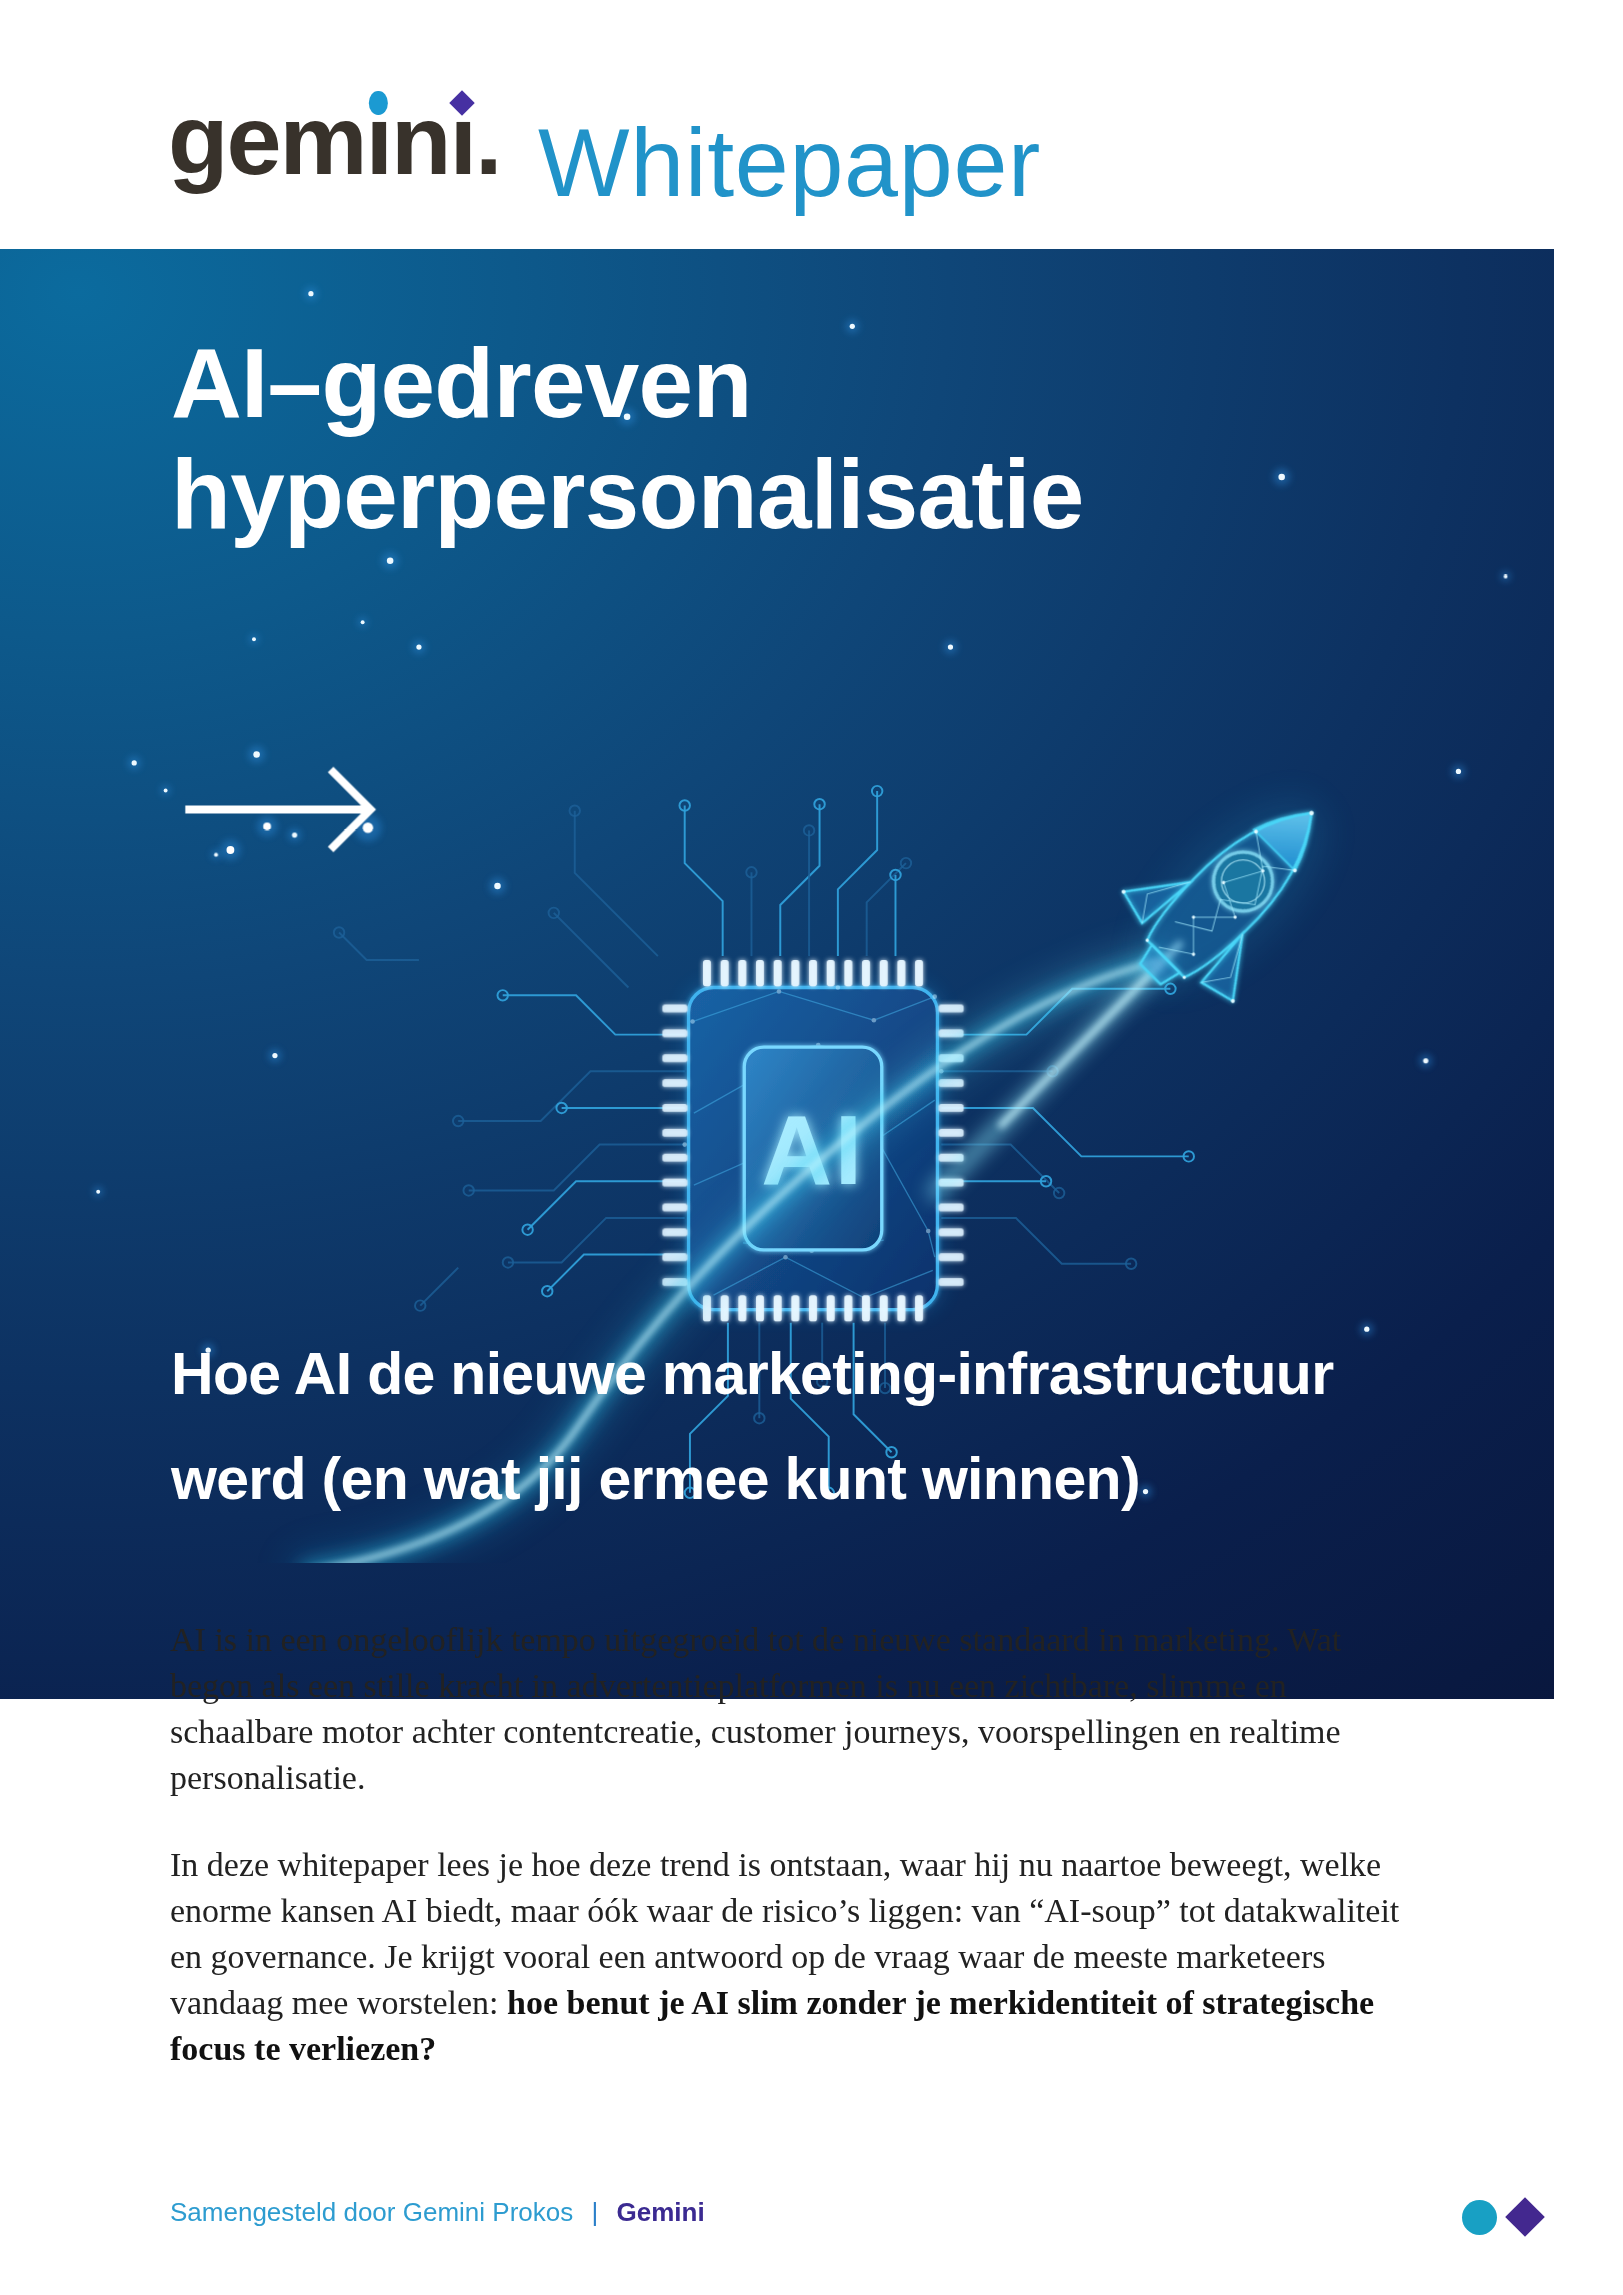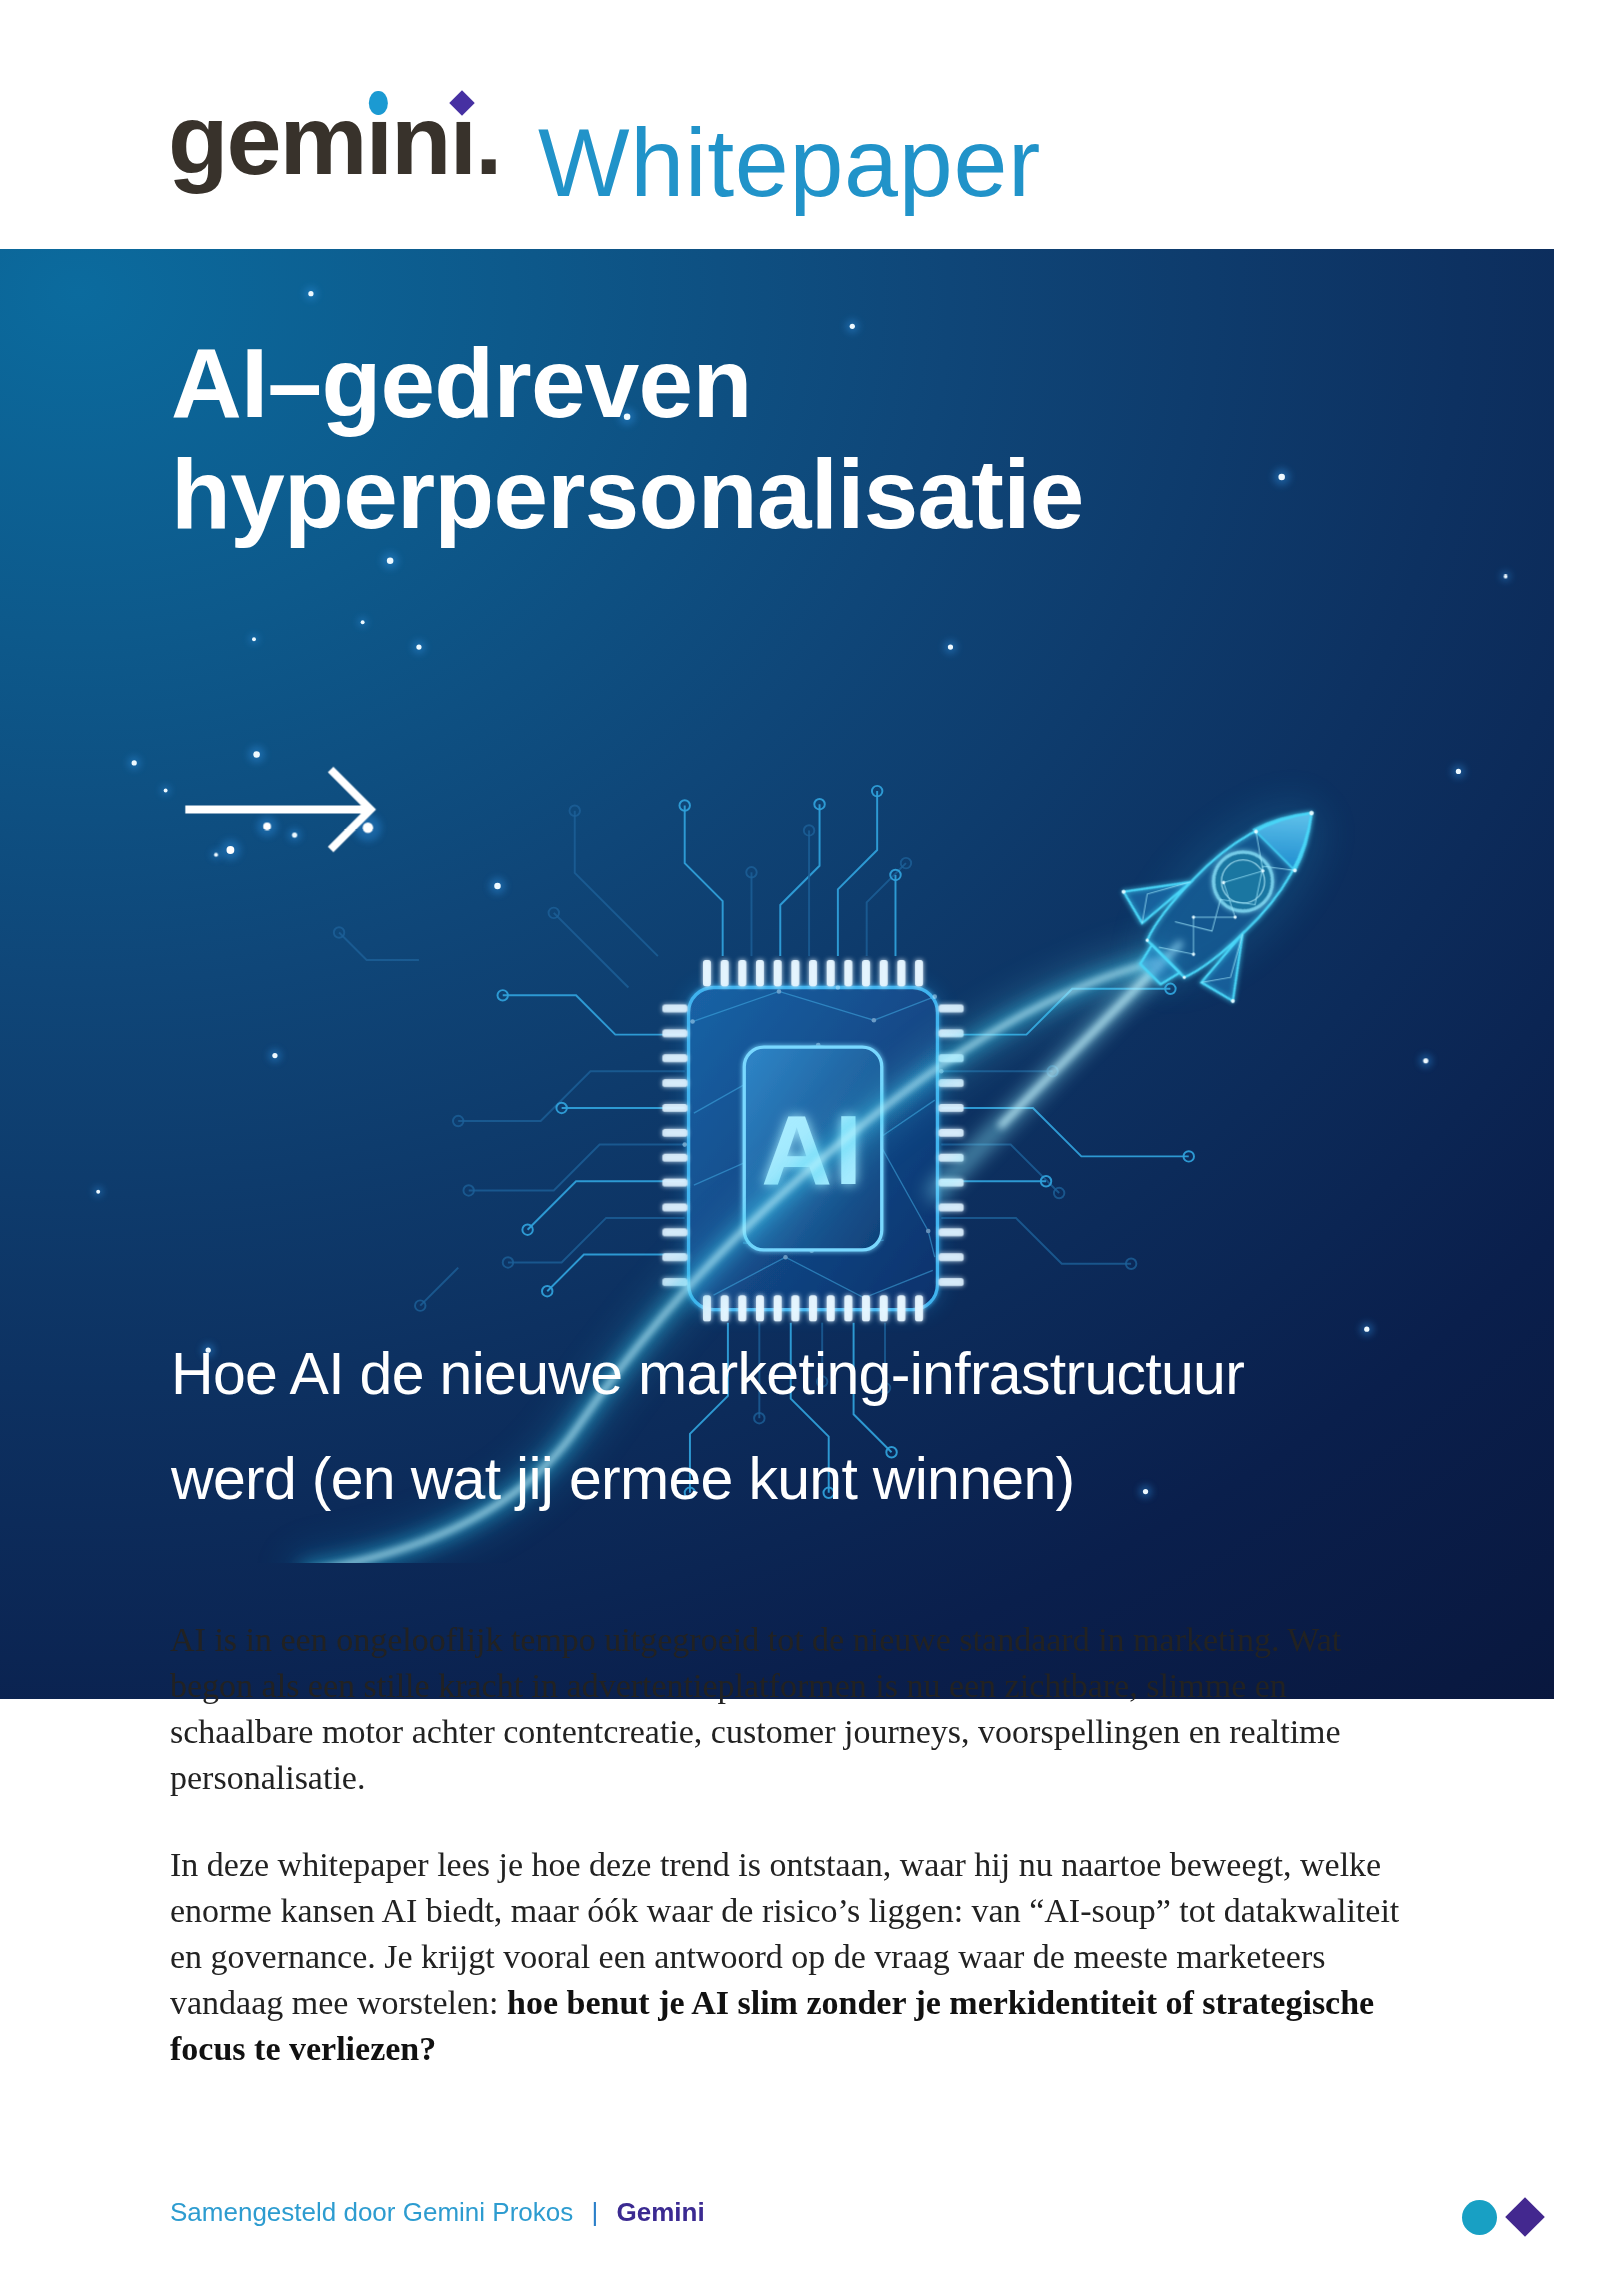--- a/index.html
+++ b/index.html
@@ -31,21 +31,21 @@
     background:radial-gradient(ellipse 165% 140% at 5% 3%,
       #0b6b9e 0%, #0d598b 17%, #0f4678 34%, #0d3161 54%, #0a1f4c 74%, #081336 100%);
   }
   .hero svg{position:absolute; left:0; top:0;}
   .hero-title{
     position:absolute; left:171px; top:79px; color:#ffffff; font-weight:bold;
     font-size:98px; line-height:111px; letter-spacing:-0.7px;
   }
   .hero-title div{white-space:nowrap;}
   .hero-subtitle{
-    position:absolute; left:171px; top:1073px; color:#ffffff; font-weight:normal;
+    position:absolute; left:171px; top:1073px; color:#ffffff; font-weight:bold;
     font-size:59px; line-height:105px; letter-spacing:-0.7px;
   }
   .hero-subtitle div{white-space:nowrap;}
   
   .body-copy{
     position:absolute; left:170px; top:1617px; width:1231px;
     color:#222222; font-size:34px; line-height:46px;font-family:Liberation Serif, serif;
   }
   .body-copy p{margin:0;}
   .body-copy p + p{margin-top:41px;}

